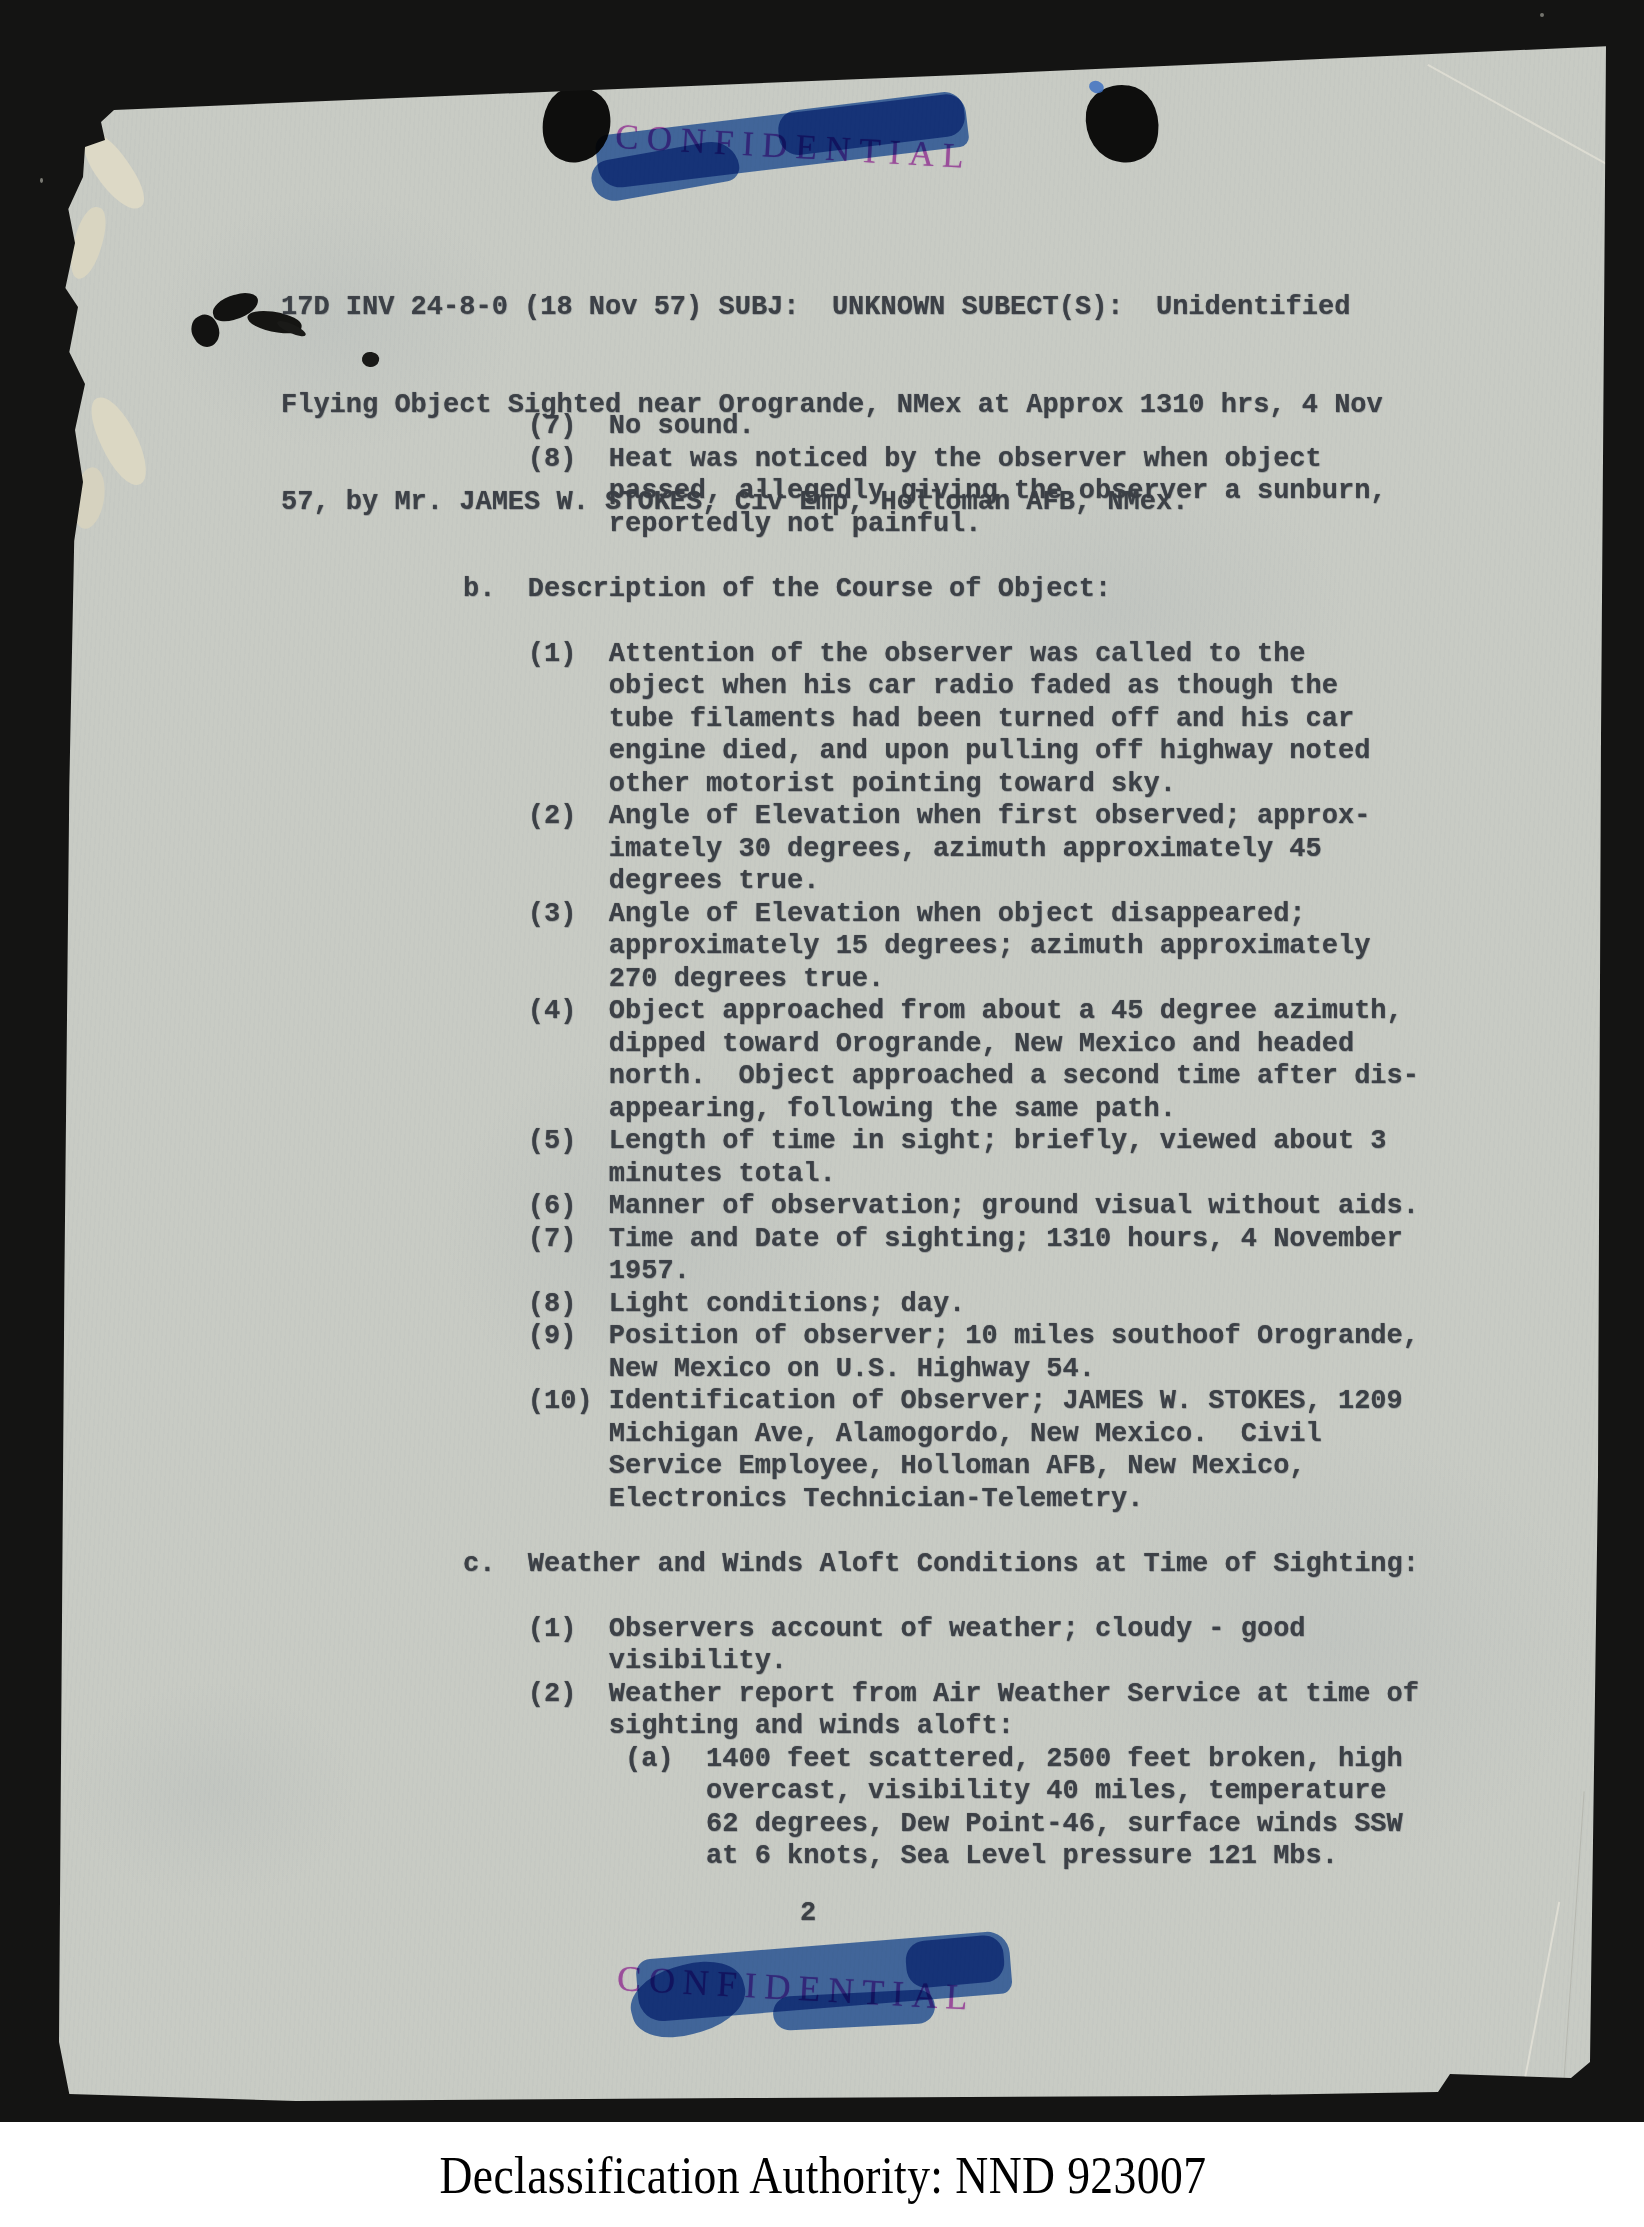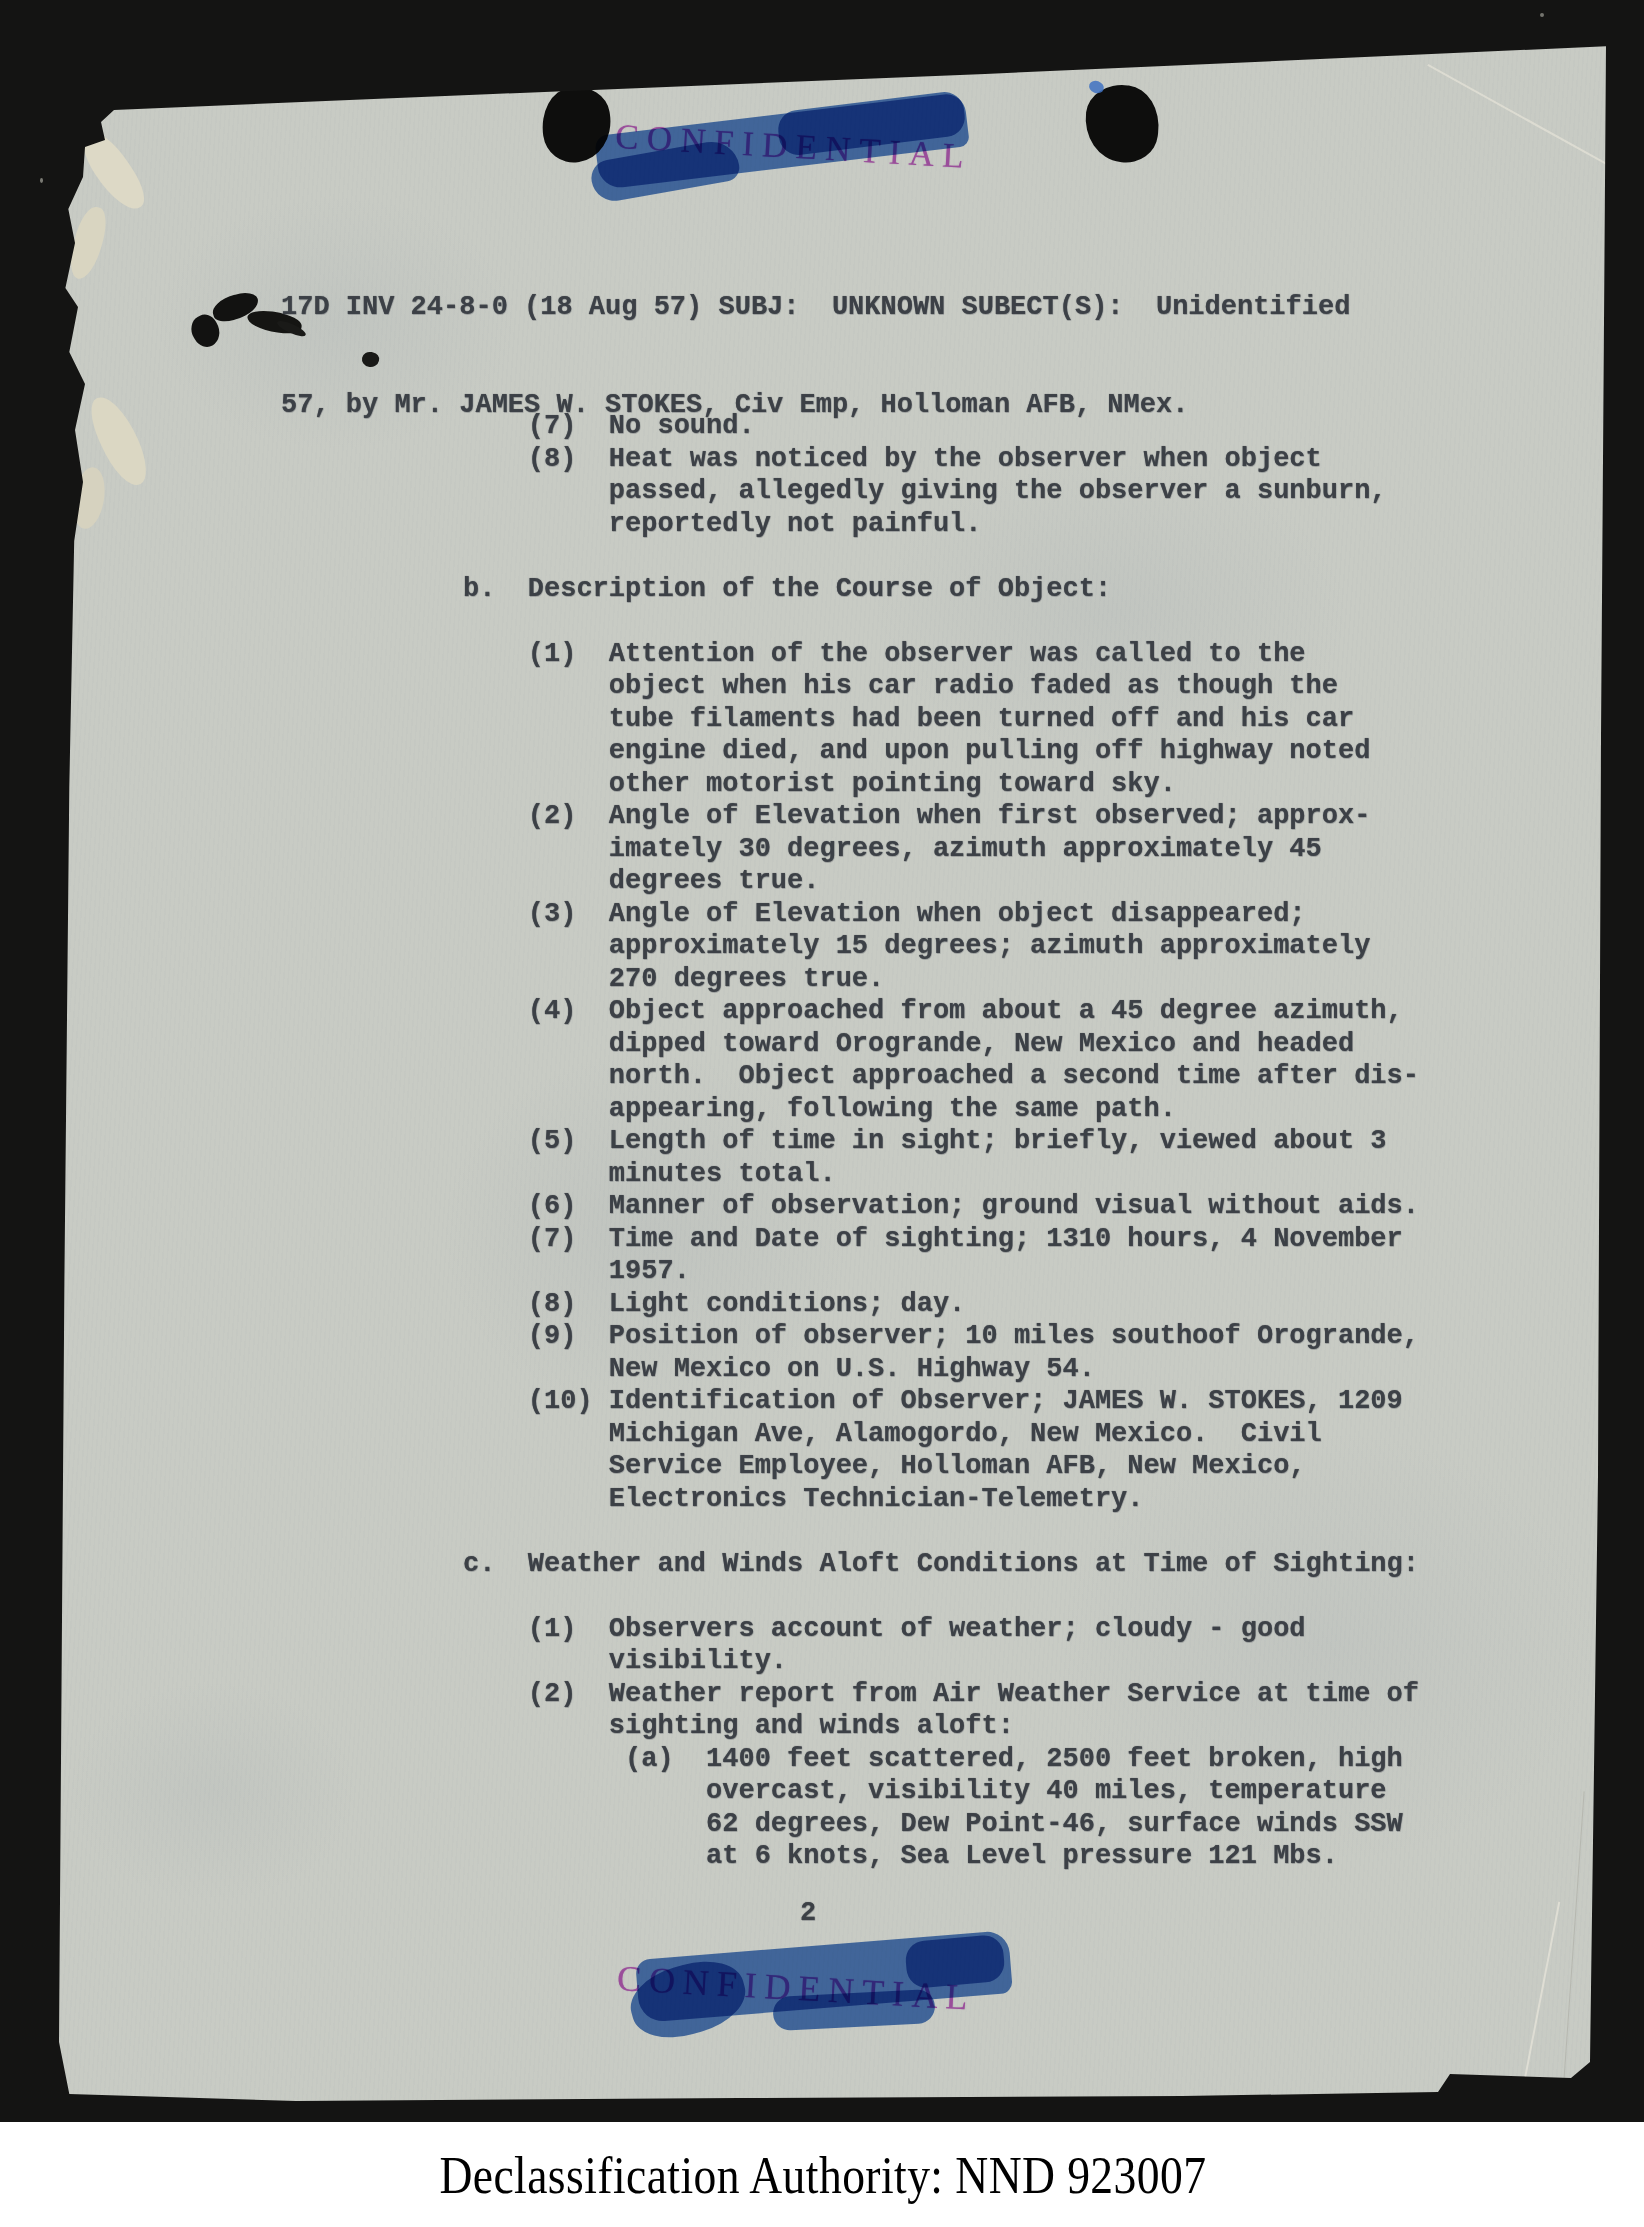--- a/index.html
+++ b/index.html
@@ -87,21 +87,22 @@
       <div class="crease" style="left:1515px;top:1757px;width:1px;height:305px;background:rgba(118,116,106,.22);transform:rotate(4deg);"></div>
 
       <div class="stamp" style="left:533px;top:69px;width:404px;height:94px;">
         <span class="stamp-text" style="left:23.6px;top:23.6px;font-size:35px;letter-spacing:8.4px;transform:rotate(3.3deg);">CONFIDENTIAL</span>
         <div class="marker" style="left:4.9px;top:10.8px;width:372px;height:54px;border-radius:12.8px 19.7px 9.8px 22.6px;transform:rotate(-6.8deg);"></div>
         <div class="marker" style="left:187px;top:-2px;width:187px;height:45px;border-radius:19.7px;transform:rotate(-7deg);"></div>
         <div class="marker" style="left:0px;top:47px;width:148px;height:42px;border-radius:19.7px 29.5px 14.8px 24.6px;transform:rotate(-10deg);"></div>
       </div>
 
       <div class="doc-header typew">
-        <div>17D INV 24-8-0 (18 Aug 57) SUBJ:  UNKNOWN SUBECT(S):  Unidentified</div>
+        <div>17D INV 24-8-0 (18 Nov 57) SUBJ:  UNKNOWN SUBECT(S):  Unidentified</div>
+        <div>Flying Object Sighted near Orogrande, NMex at Approx 1310 hrs, 4 Nov</div>
         <div>57, by Mr. JAMES W. STOKES, Civ Emp, Holloman AFB, NMex.</div>
       </div>
 
       <pre class="doc-body typew">    (7)  No sound.
     (8)  Heat was noticed by the observer when object
          passed, allegedly giving the observer a sunburn,
          reportedly not painful.
 
 b.  Description of the Course of Object:
 

